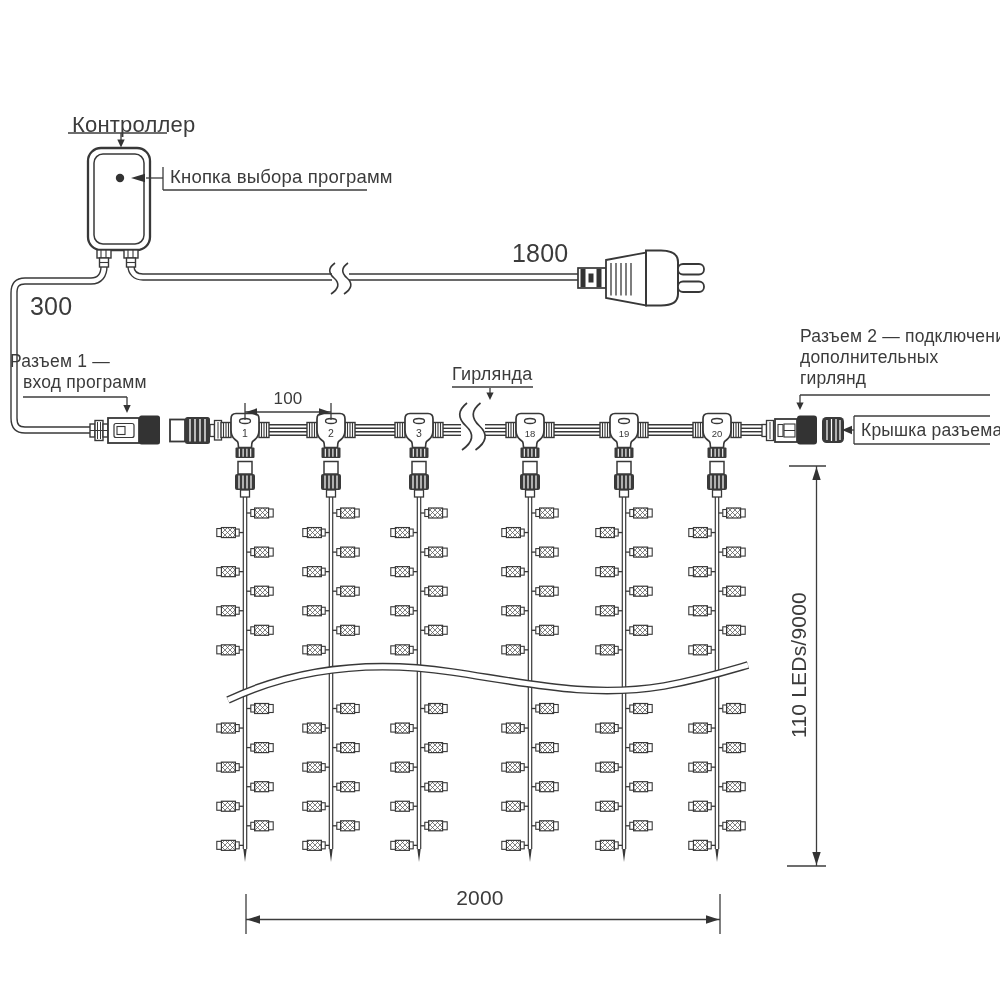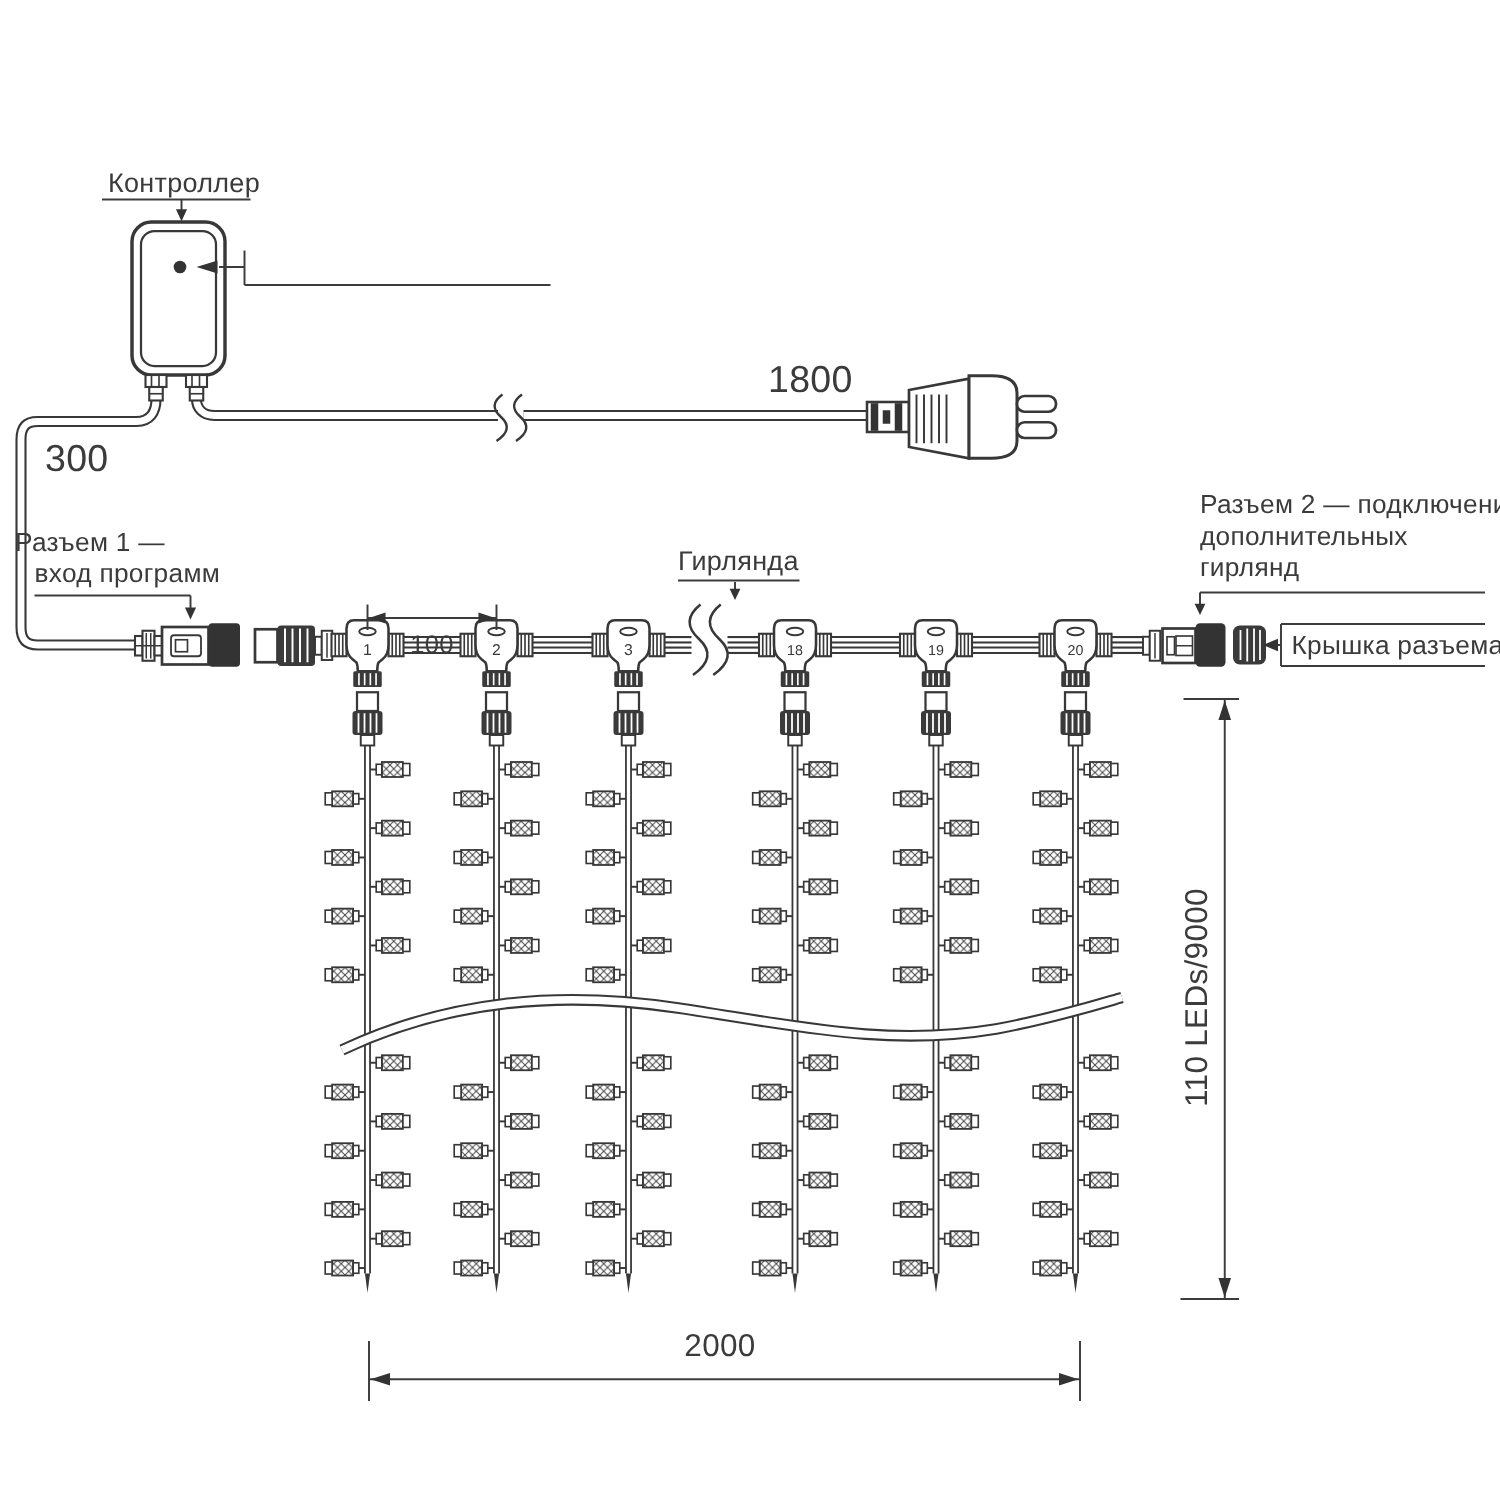--- a/index.html
+++ b/index.html
@@ -10,32 +10,32 @@
   .cbl-o{fill:none;stroke:#383838;stroke-width:7.4;}
   .cbl-i{fill:none;stroke:#ffffff;stroke-width:4.6;}
   .cbl-o2{fill:none;stroke:#383838;stroke-width:7.8;}
   .cbl-i2{fill:none;stroke:#ffffff;stroke-width:5;}
   .brk{fill:none;stroke:#383838;stroke-width:1.6;}
   .brk2{fill:none;stroke:#383838;stroke-width:1.7;}
   .ln{stroke:#3c3c3c;stroke-width:1.3;fill:none;}
   .ah{fill:#333333;stroke:none;}
   .ol{fill:#ffffff;stroke:#383838;}
   .lbl{position:absolute;color:#3b3b3b;white-space:nowrap;letter-spacing:.2px;line-height:1.2;}
-  #lbl-controller{left:72px;top:112px;font-size:18px;}
+  #lbl-controller{left:72px;top:112px;font-size:22px;}
   #lbl-program-button{left:170px;top:166px;font-size:18.5px;}
   #lbl-1200{left:512px;top:238px;font-size:25px;}
   #lbl-300{left:30px;top:291px;font-size:25px;}
   #lbl-conn1-1{left:10px;top:351px;font-size:17.5px;}
   #lbl-conn1-2{left:23px;top:372px;font-size:17.5px;}
   #lbl-garland{left:452px;top:364px;font-size:18px;}
   #lbl-conn2-1{left:800px;top:326px;font-size:17.5px;}
   #lbl-conn2-2{left:800px;top:347px;font-size:17.5px;}
   #lbl-conn2-3{left:800px;top:368px;font-size:17.5px;}
   #lbl-cap{left:861px;top:420px;font-size:17.5px;}
-  #lbl-100{left:260px;top:389px;width:56px;text-align:center;font-size:17px;margin-top:31px;}
+  #lbl-100{left:260px;top:389px;width:56px;text-align:center;font-size:17px;}
   #lbl-2000{left:420px;top:885px;width:120px;text-align:center;font-size:21px;}
   #lbl-vert{left:700px;top:653px;width:195px;height:24px;text-align:center;
             font-size:21px;transform:rotate(-90deg);}
 </style>
 </head>
 <body>
 
 <div class="stage">
 
 <svg id="diagram" width="1000" height="1000" viewBox="0 0 1000 1000">
@@ -989,20 +989,21 @@
       <line class="ln" x1="789" y1="466" x2="826" y2="466"></line>
       <line class="ln" x1="787" y1="866" x2="826" y2="866"></line>
       <line class="ln" x1="816.5" y1="466" x2="816.5" y2="866"></line>
       <polygon class="ah" points="816.5,467 812.3,480 820.7,480"></polygon>
       <polygon class="ah" points="816.5,865 812.3,852 820.7,852"></polygon>
     </g>
   </g>
 </svg>
 
 <div class="lbl" id="lbl-controller">Контроллер</div>
+<div class="lbl" id="lbl-program-button">Кнопка выбора программ</div>
 <div class="lbl" id="lbl-1200">1800</div>
 <div class="lbl" id="lbl-300">300</div>
 <div class="lbl" id="lbl-conn1-1">Разъем 1 —</div>
 <div class="lbl" id="lbl-conn1-2">вход программ</div>
 <div class="lbl" id="lbl-garland">Гирлянда</div>
 <div class="lbl" id="lbl-conn2-1">Разъем 2 — подключение</div>
 <div class="lbl" id="lbl-conn2-2">дополнительных</div>
 <div class="lbl" id="lbl-conn2-3">гирлянд</div>
 <div class="lbl" id="lbl-cap">Крышка разъема</div>
 <div class="lbl" id="lbl-100">100</div>

